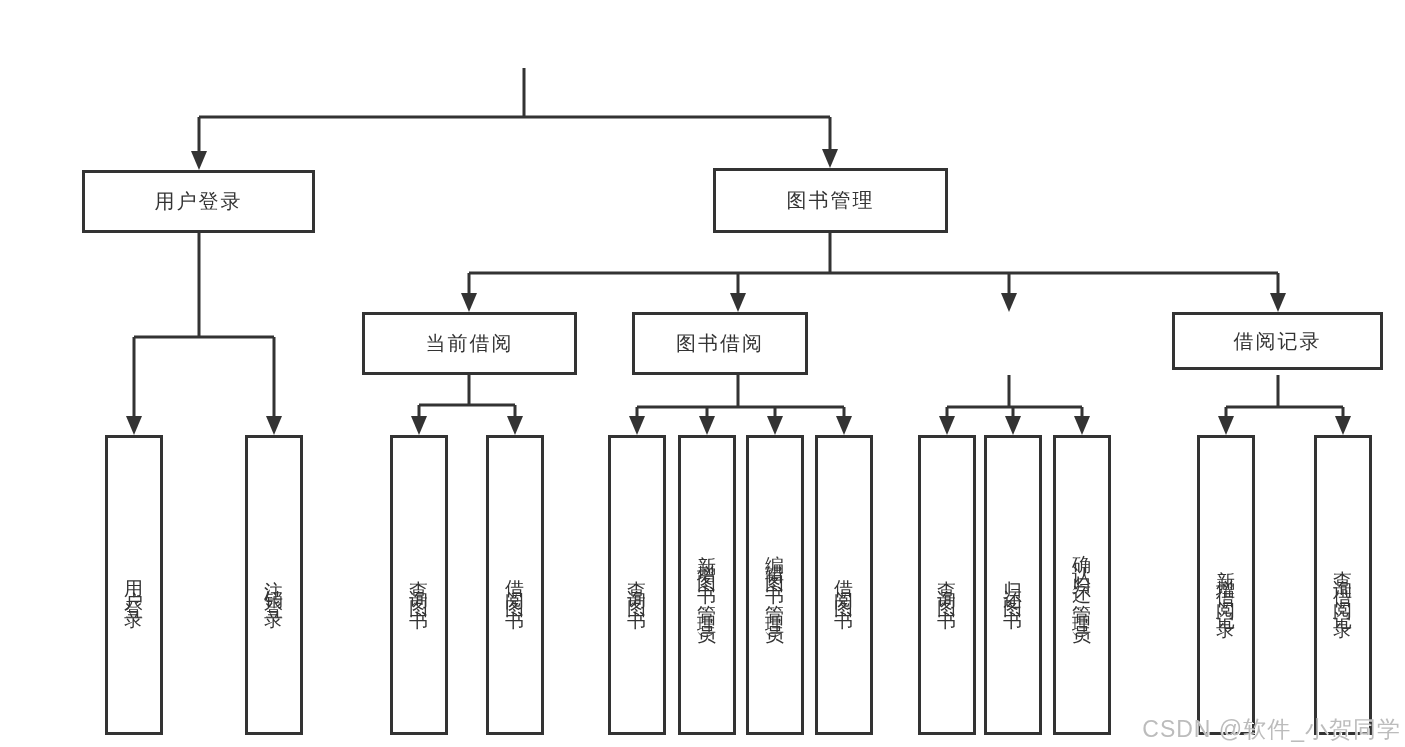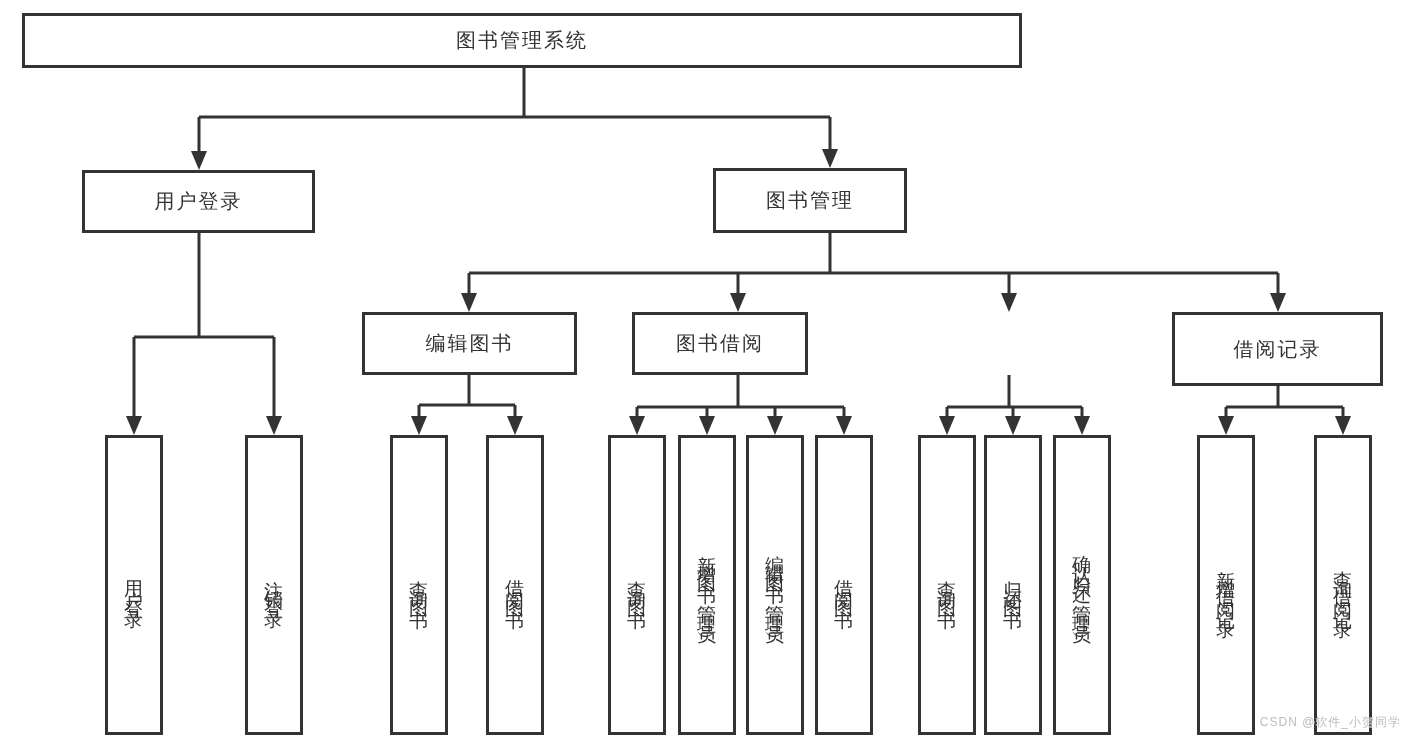--- a/index.html
+++ b/index.html
@@ -17,21 +17,21 @@
     position:absolute;box-sizing:border-box;border:3px solid #333333;background:#ffffff;
     width:58px;top:435px;height:300px;
     display:flex;align-items:center;justify-content:center;z-index:1;
   }
   .vbox span{
     writing-mode:vertical-rl;text-orientation:mixed;
     font-size:19px;line-height:1;letter-spacing:10px;white-space:nowrap;
   }
   #watermark{
     position:absolute;right:4px;top:714px;z-index:2;
-    font-size:12px;color:#bcbcbc;letter-spacing:1px;
+    font-size:23px;color:#bcbcbc;letter-spacing:1px;
     text-shadow:1px 1px 0 #ffffff;
   }
 </style>
 </head>
 <body>
 
 <div id="stage">
 
   <svg id="wires" viewBox="0 0 1405 747" xmlns="http://www.w3.org/2000/svg">
     <g stroke="#333333" stroke-width="3" fill="none">
@@ -59,38 +59,35 @@
       <polygon points="767,416 783,416 775,435"></polygon>
       <polygon points="836,416 852,416 844,435"></polygon>
       <polygon points="939,416 955,416 947,435"></polygon>
       <polygon points="1005,416 1021,416 1013,435"></polygon>
       <polygon points="1074,416 1090,416 1082,435"></polygon>
       <polygon points="1218,416 1234,416 1226,435"></polygon>
       <polygon points="1335,416 1351,416 1343,435"></polygon>
     </g>
   </svg>
 
-  <div class="hbox" style="left:22px;top:13px;width:1000px;height:55px;">
-    <span>图书管理系统</span>
-  </div>
 
   <div class="hbox" style="left:82px;top:170px;width:233px;height:63px;">
     <span>用户登录</span>
   </div>
-  <div class="hbox" style="left:713px;top:168px;width:194px;height:65px;">
+  <div class="hbox" style="left:713px;top:168px;width:235px;height:65px;">
     <span>图书管理</span>
   </div>
 
   <div class="hbox" style="left:362px;top:312px;width:215px;height:63px;">
-    <span>编辑图书</span>
+    <span>当前借阅</span>
   </div>
   <div class="hbox" style="left:632px;top:312px;width:176px;height:63px;">
     <span>图书借阅</span>
   </div>
-  <div class="hbox" style="left:1172px;top:312px;width:211px;height:74px;">
+  <div class="hbox" style="left:1172px;top:312px;width:211px;height:58px;">
     <span>借阅记录</span>
   </div>
 
   <div class="vbox" style="left:105px;">
     <span>用户登录</span>
   </div>
   <div class="vbox" style="left:245px;">
     <span>注销登录</span>
   </div>
 

